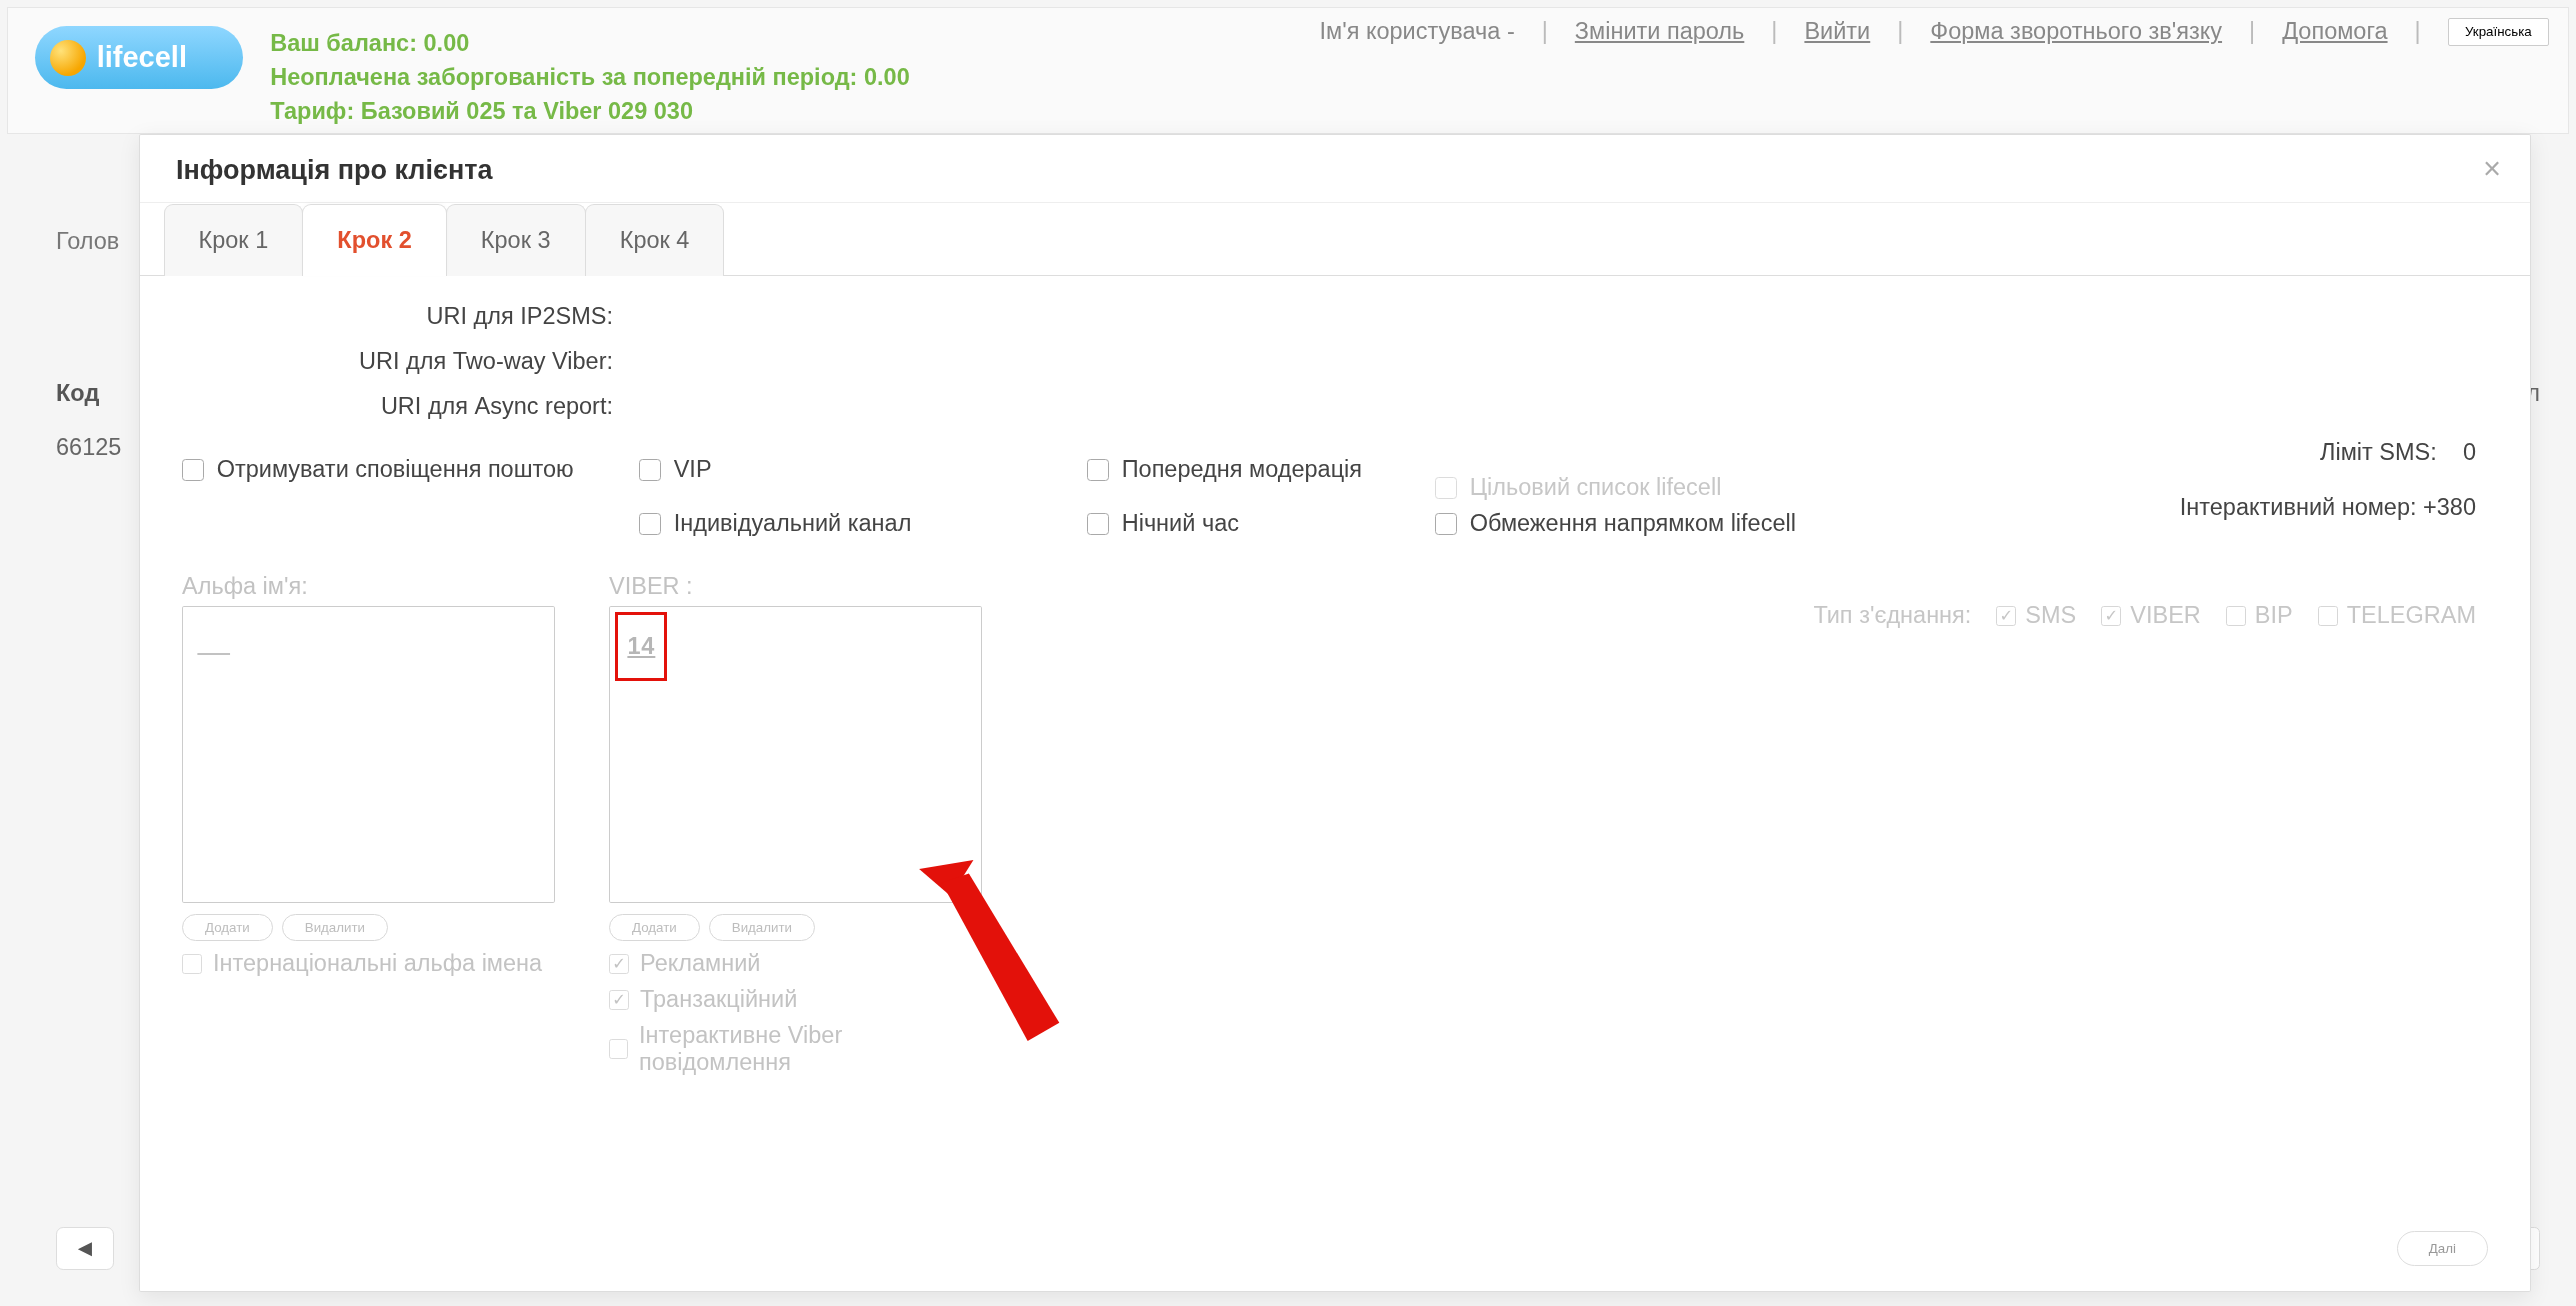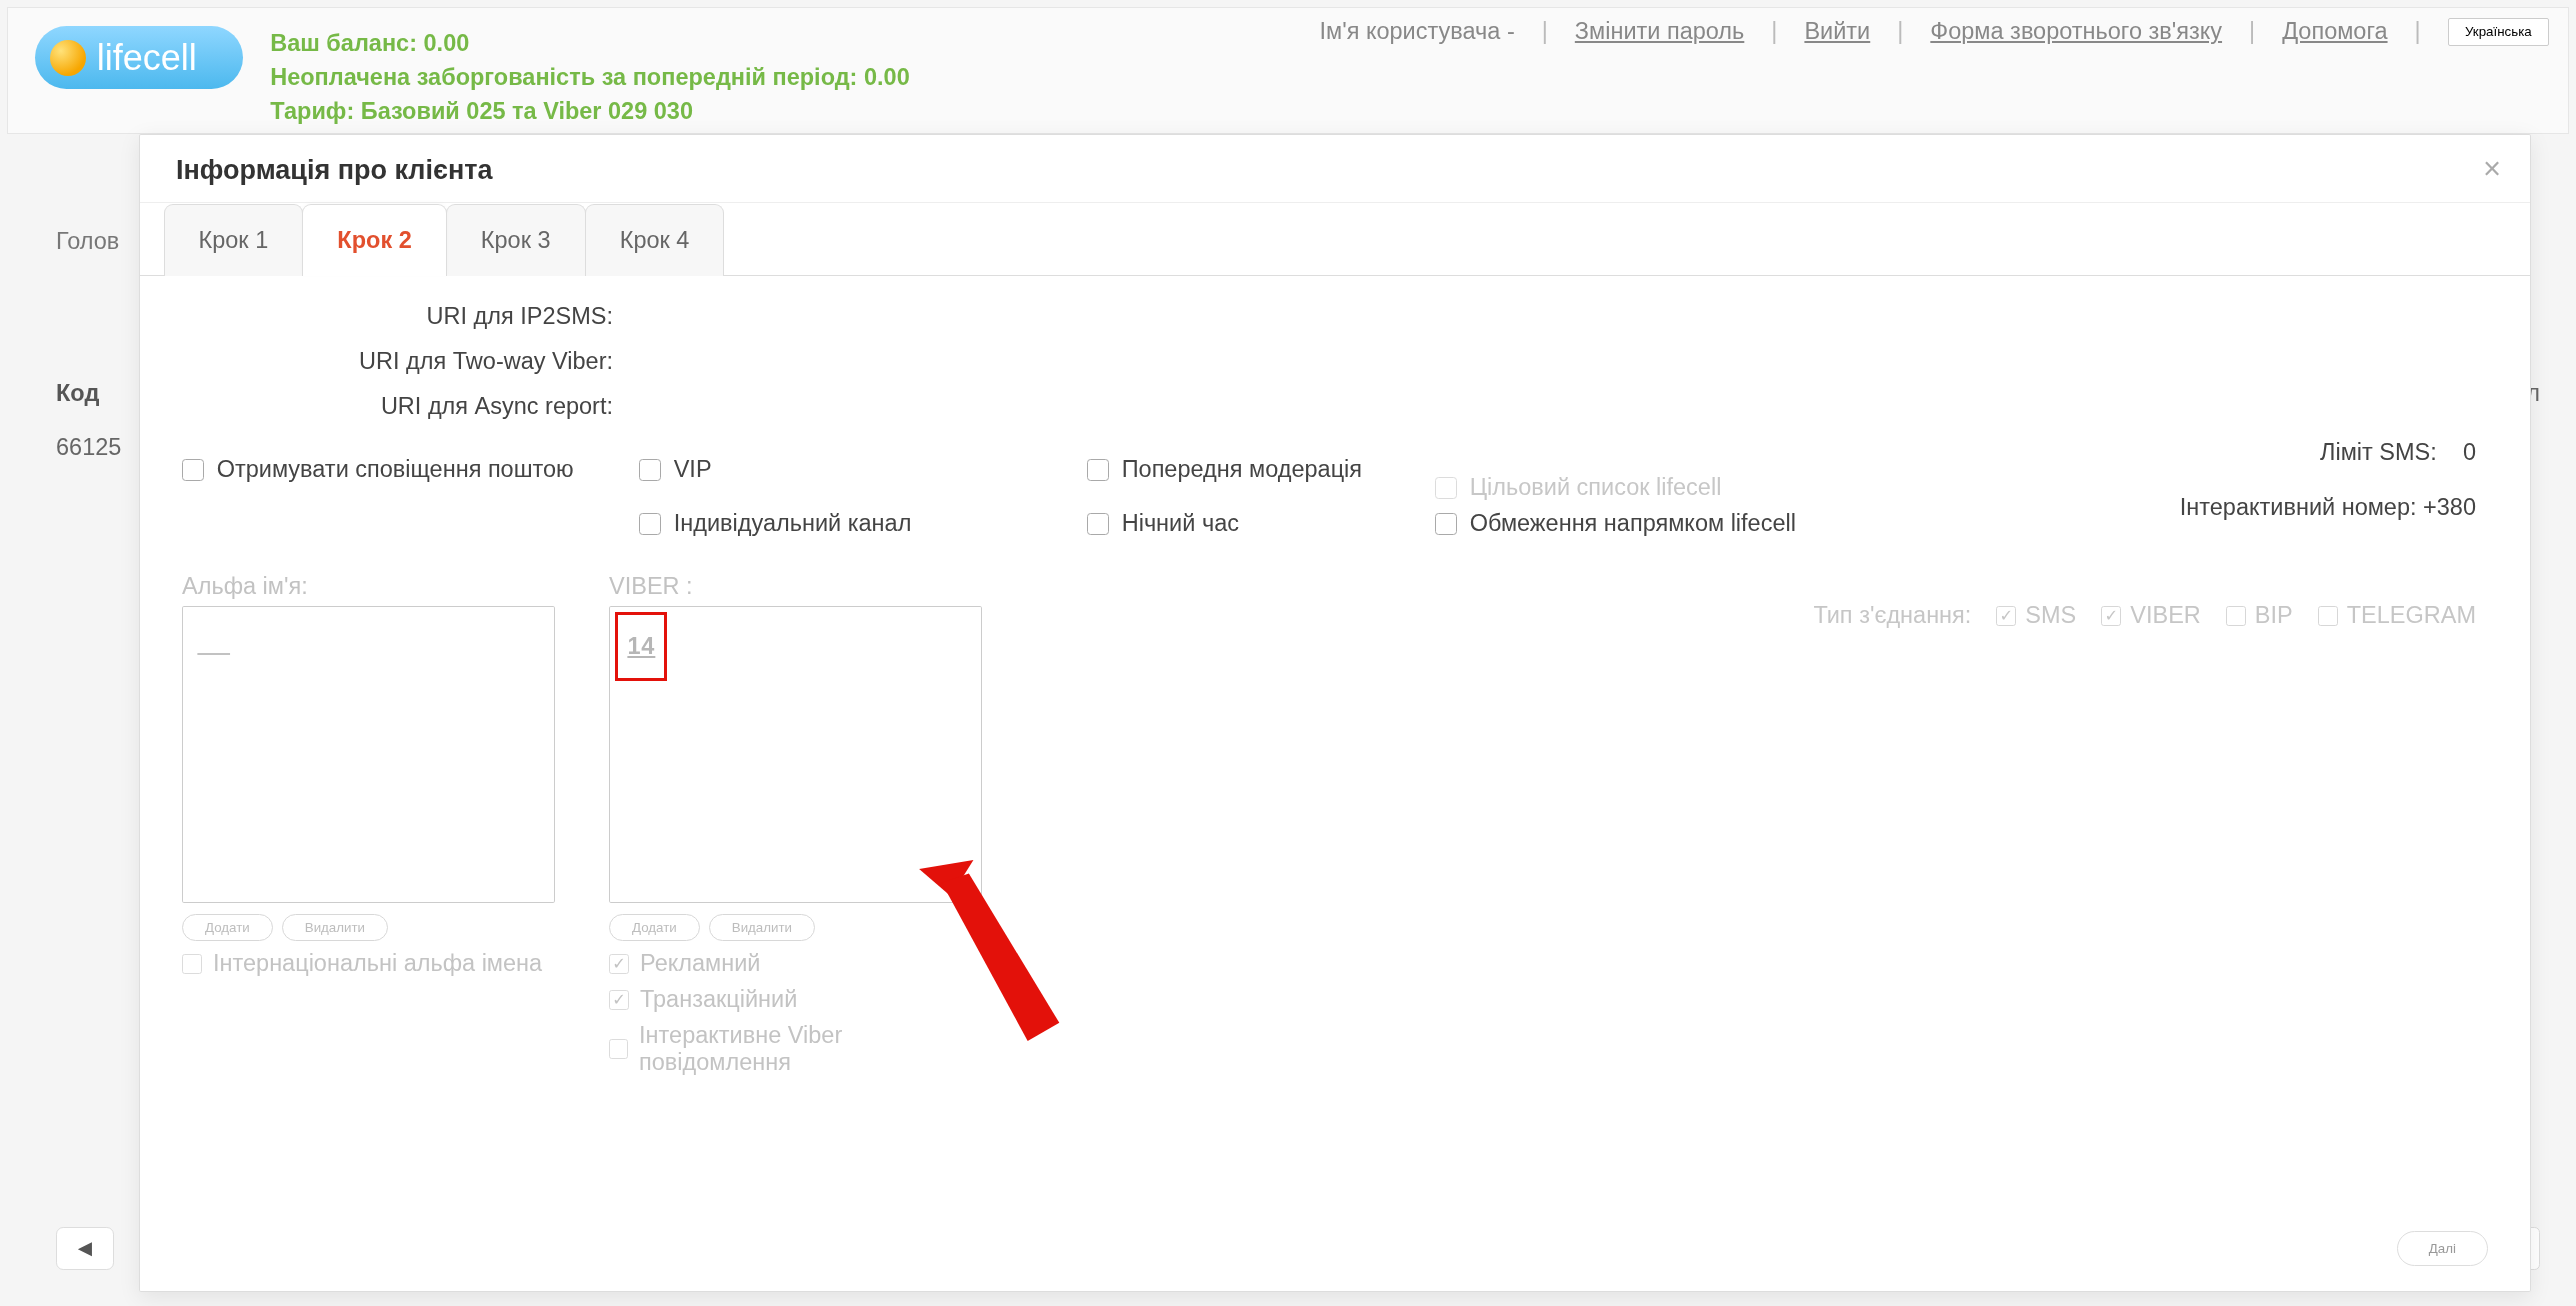--- a/index.html
+++ b/index.html
@@ -34,21 +34,21 @@
     align-items: center;
     padding-left: 14.5px;
     margin-right: 27px;
   }
   .logo-pill .circle {
     width: 36px; height: 36px;
     border-radius: 50%;
     background: radial-gradient(circle at 30% 30%, #ffe27a 0%, #f7a600 70%);
     margin-right: 11px;
   }
-  .logo-pill .word { color: #fff; font-weight: normal; font-size: 36px; }
+  .logo-pill .word { color: #fff; font-weight: bold; font-size: 29px; }
   .balance-block { color: #76b947; font-weight: 600; font-size: 23.5px; line-height: 34px; }
 
   .top-links {
     position: absolute;
     right: 27px; top: 18px;
     display: flex;
     align-items: center;
     gap: 27px;
     color: #888;
   }

